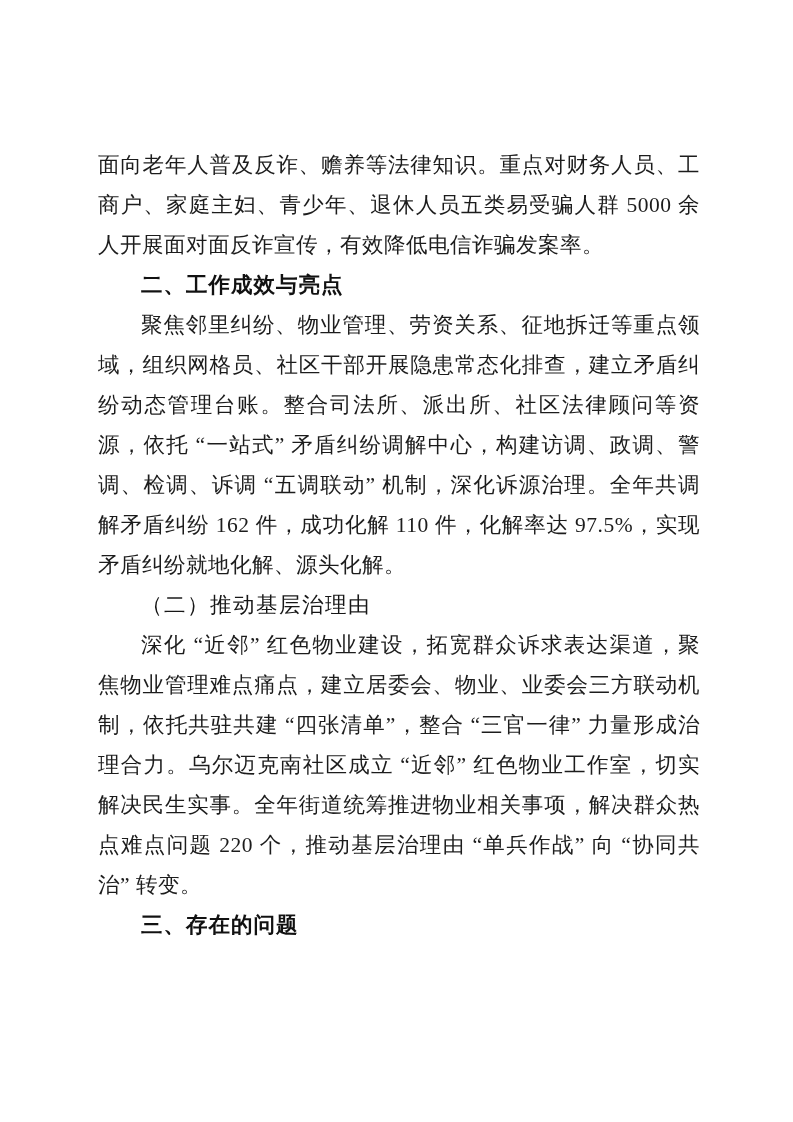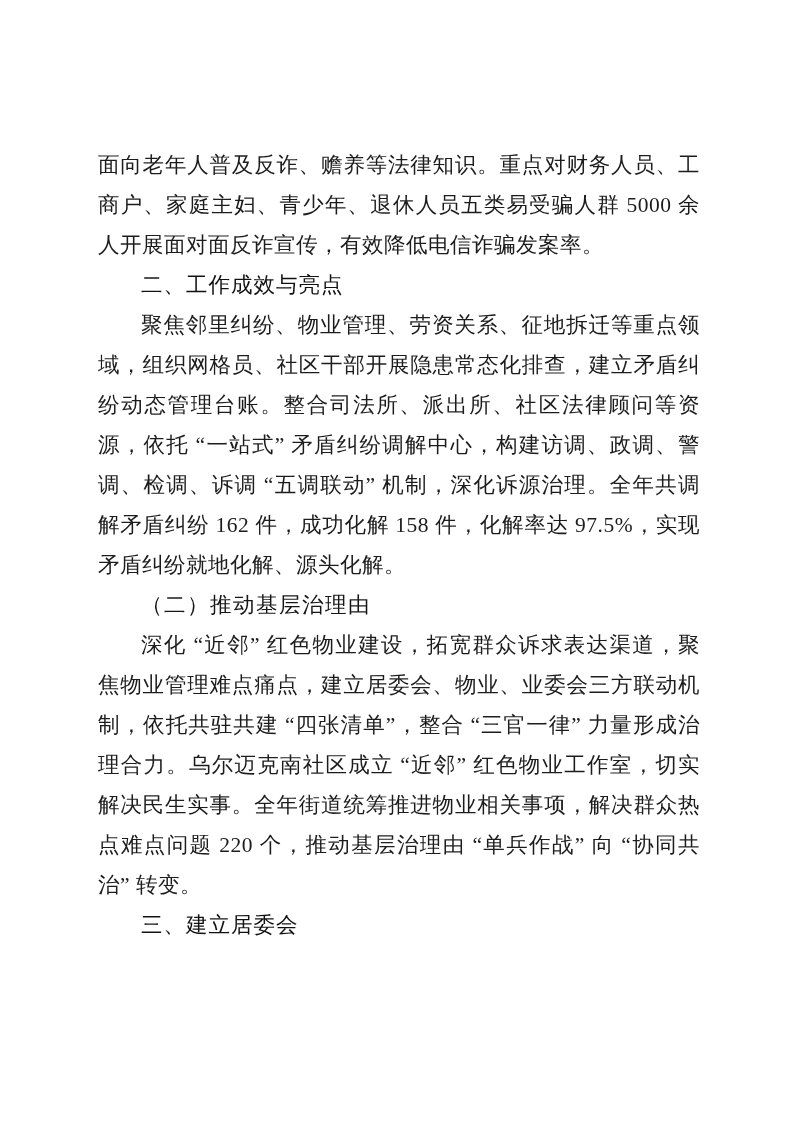--- a/index.html
+++ b/index.html
@@ -34,21 +34,21 @@
   .para.indent {
     text-indent: 2em;
   }
   .para.no-indent {
     text-indent: 0;
     font-family: Liberation Serif, serif;
   }
   
   .heading1 {
     font-family: "Liberation Sans", sans-serif;
-    font-weight: 400;
+    font-weight: 700;
     color: #111111;
     letter-spacing: 1px;
   }
   
   .heading2 {
     font-family: "Liberation Serif", serif;
     font-weight: 400;
     color: #161616;
     letter-spacing: 1.5px;
   }
@@ -57,22 +57,22 @@
 <body>
 
 <div class="page">
   <div class="content">
 
     <p class="para no-indent">面向老年人普及反诈、赡养等法律知识。重点对财务人员、工商户、家庭主妇、青少年、退休人员五类易受骗人群 5000 余人开展面对面反诈宣传，有效降低电信诈骗发案率。</p>
 
     <p class="para indent heading1">二、工作成效与亮点</p>
 
 
-    <p class="para indent">聚焦邻里纠纷、物业管理、劳资关系、征地拆迁等重点领域，组织网格员、社区干部开展隐患常态化排查，建立矛盾纠纷动态管理台账。整合司法所、派出所、社区法律顾问等资源，依托 “一站式” 矛盾纠纷调解中心，构建访调、政调、警调、检调、诉调 “五调联动” 机制，深化诉源治理。全年共调解矛盾纠纷 162 件，成功化解 158 件，化解率达 97.5%，实现矛盾纠纷就地化解、源头化解。</p>
+    <p class="para indent">聚焦邻里纠纷、物业管理、劳资关系、征地拆迁等重点领域，组织网格员、社区干部开展隐患常态化排查，建立矛盾纠纷动态管理台账。整合司法所、派出所、社区法律顾问等资源，依托 “一站式” 矛盾纠纷调解中心，构建访调、政调、警调、检调、诉调 “五调联动” 机制，深化诉源治理。全年共调解矛盾纠纷 162 件，成功化解 110 件，化解率达 97.5%，实现矛盾纠纷就地化解、源头化解。</p>
 
     <p class="para indent heading2">（二）推动基层治理由</p>
 
     <p class="para indent">深化 “近邻” 红色物业建设，拓宽群众诉求表达渠道，聚焦物业管理难点痛点，建立居委会、物业、业委会三方联动机制，依托共驻共建 “四张清单”，整合 “三官一律” 力量形成治理合力。乌尔迈克南社区成立 “近邻” 红色物业工作室，切实解决民生实事。全年街道统筹推进物业相关事项，解决群众热点难点问题 220 个，推动基层治理由 “单兵作战” 向 “协同共治” 转变。</p>
 
-    <p class="para indent heading1">三、建立居委会</p>
+    <p class="para indent heading1">三、存在的问题</p>
 
   </div>
 </div>
 
 </body></html>

